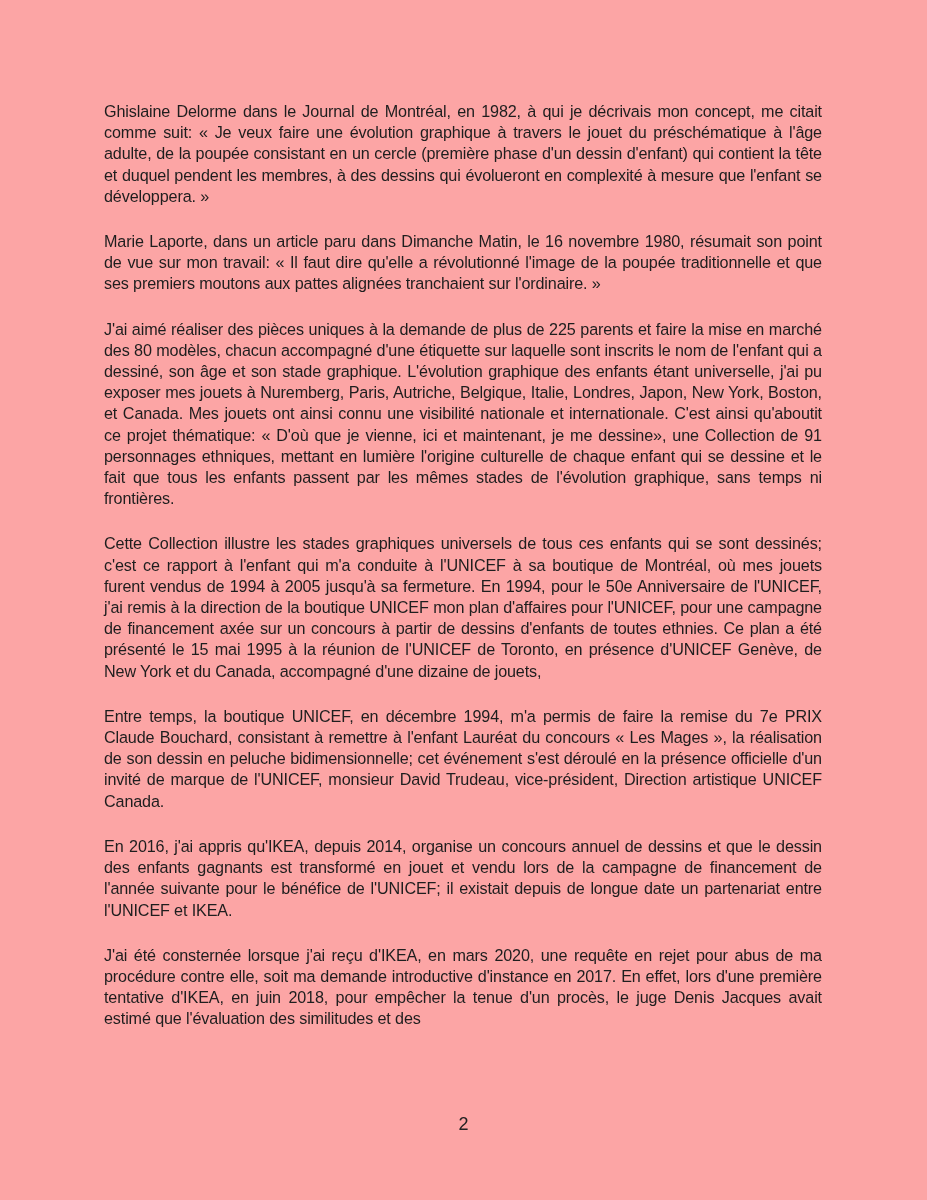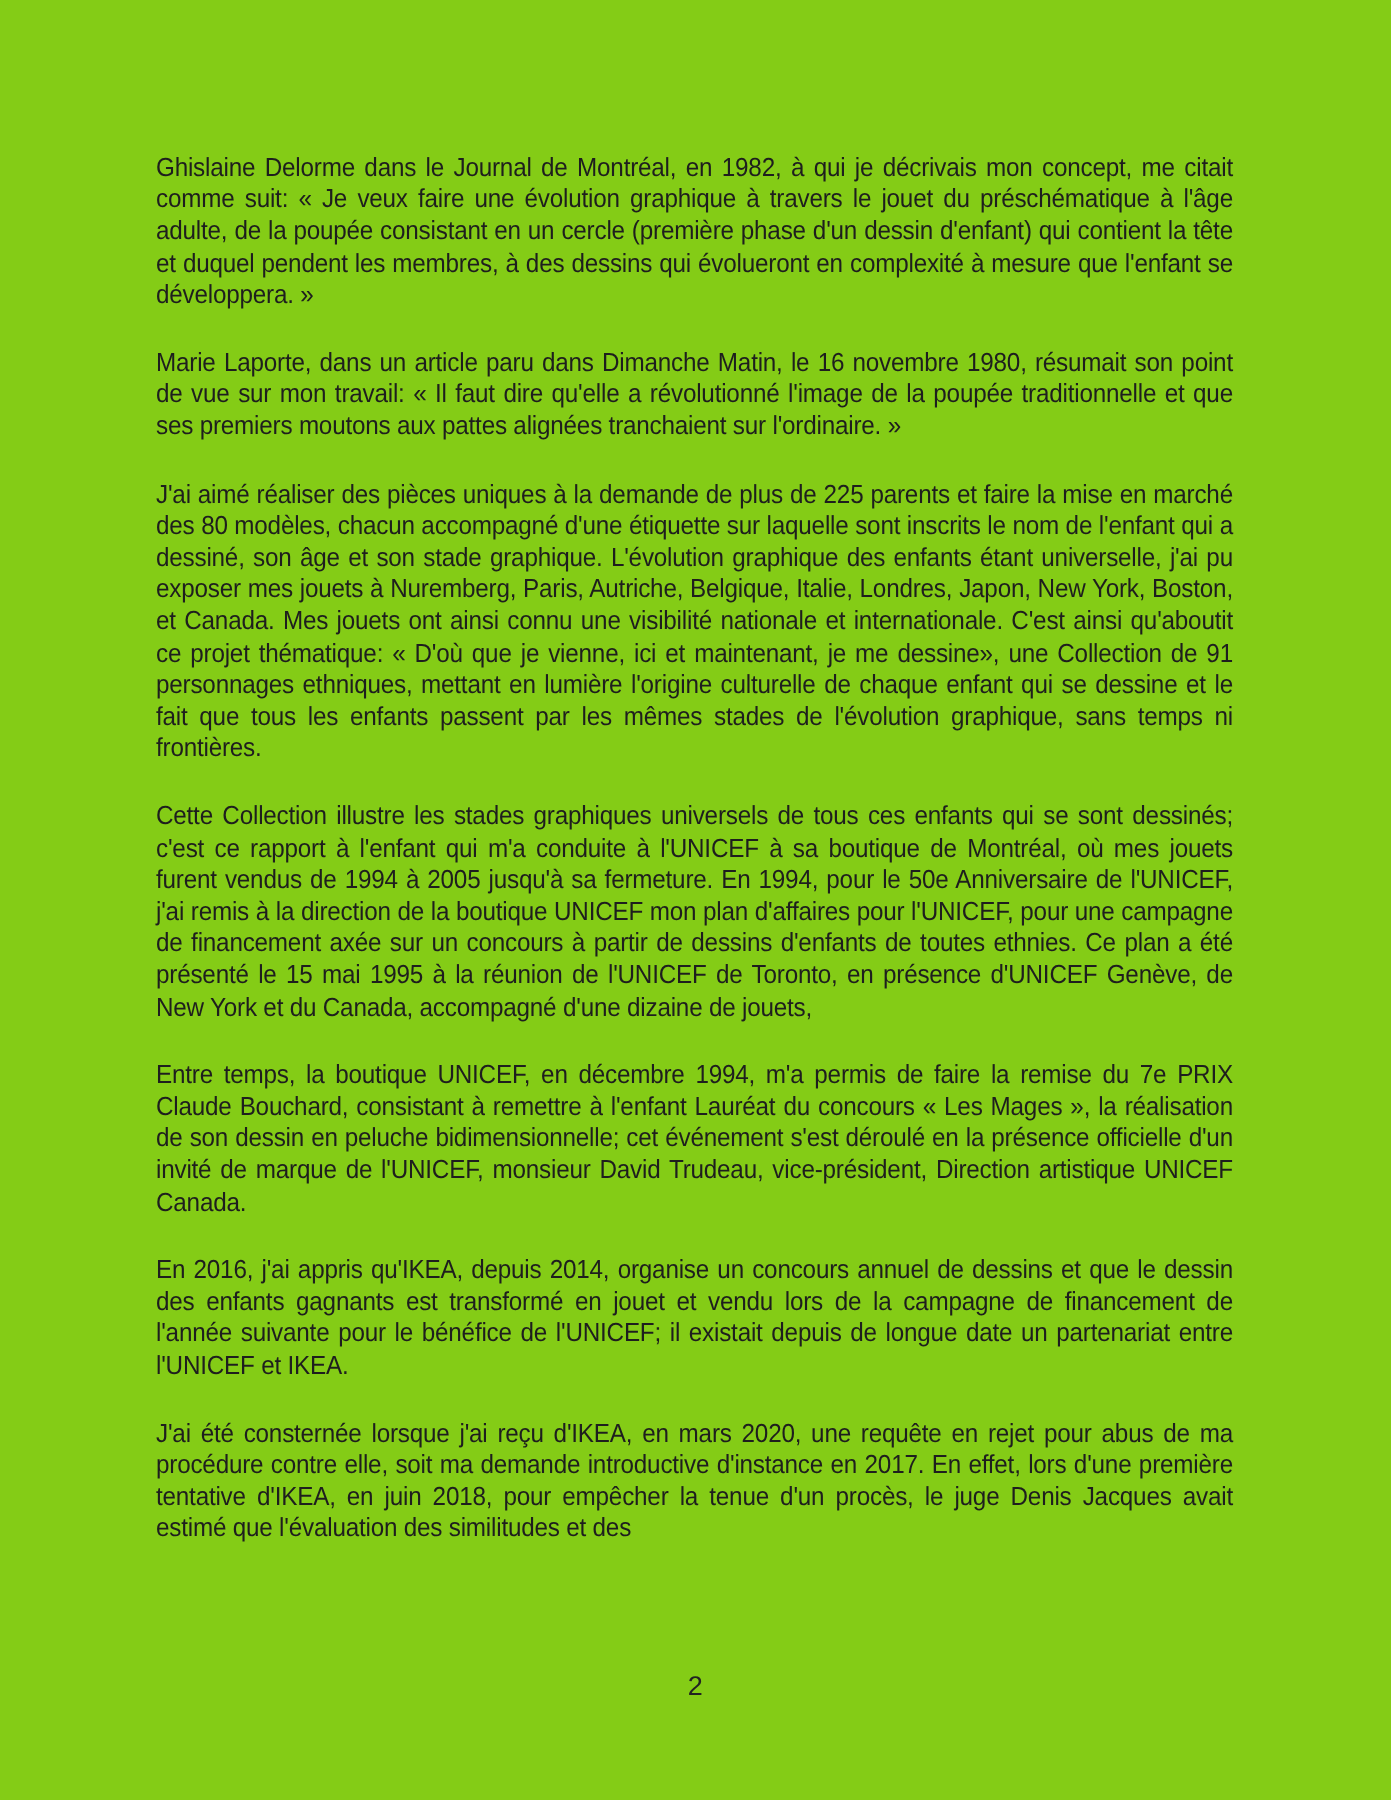--- a/index.html
+++ b/index.html
@@ -12,21 +12,21 @@
       height: 1200px;
       position: relative;
       overflow: hidden;
       font-family: "Liberation Sans", sans-serif;
       color: #1e1e1e;
     }
     .page {
       position: absolute;
       left: 0; top: 0;
       width: 927px; height: 1200px;
-      background: #84cc16;
+      background: #fca5a5;
     }
     .body-text {
       position: absolute;
       left: 104px;
       top: 101px;
       width: 718px;
     }
     .para {
       font-size: 17.4px;
       line-height: 21.2px;

